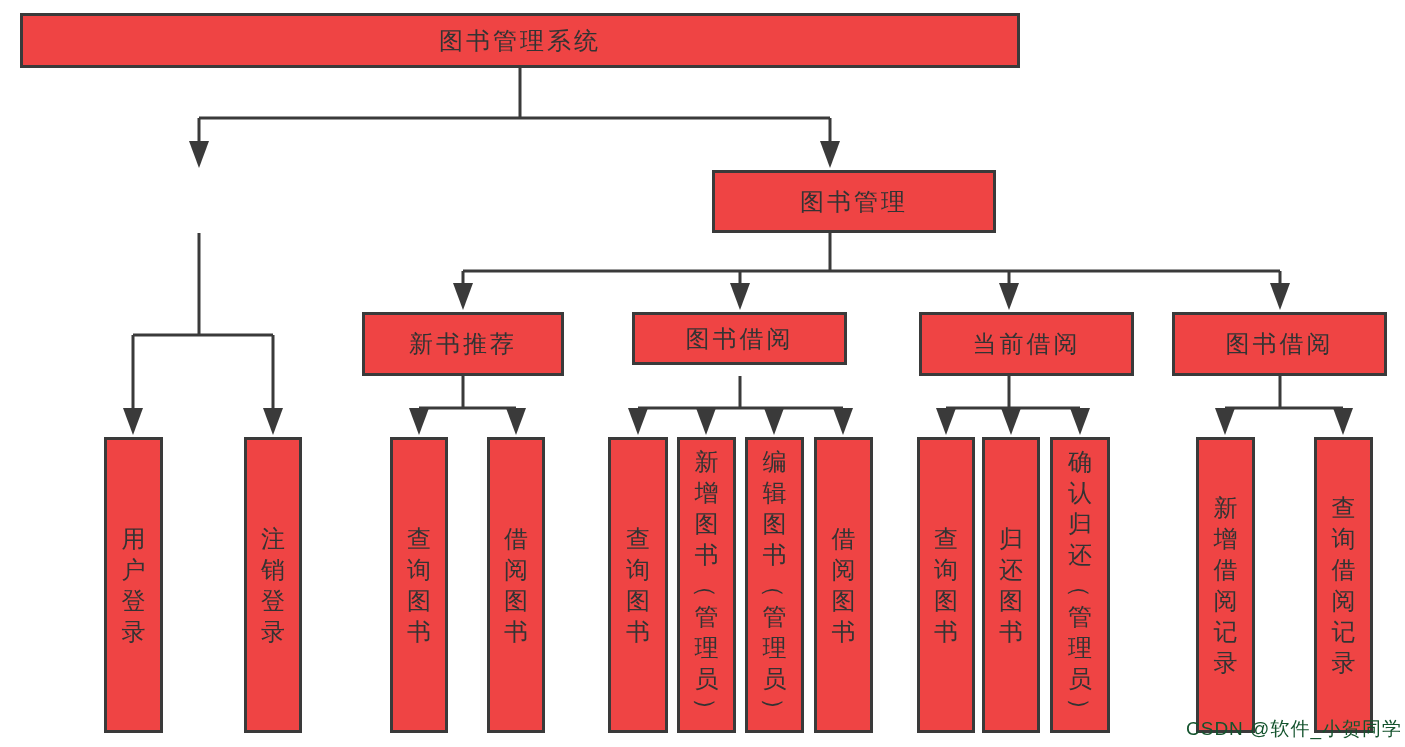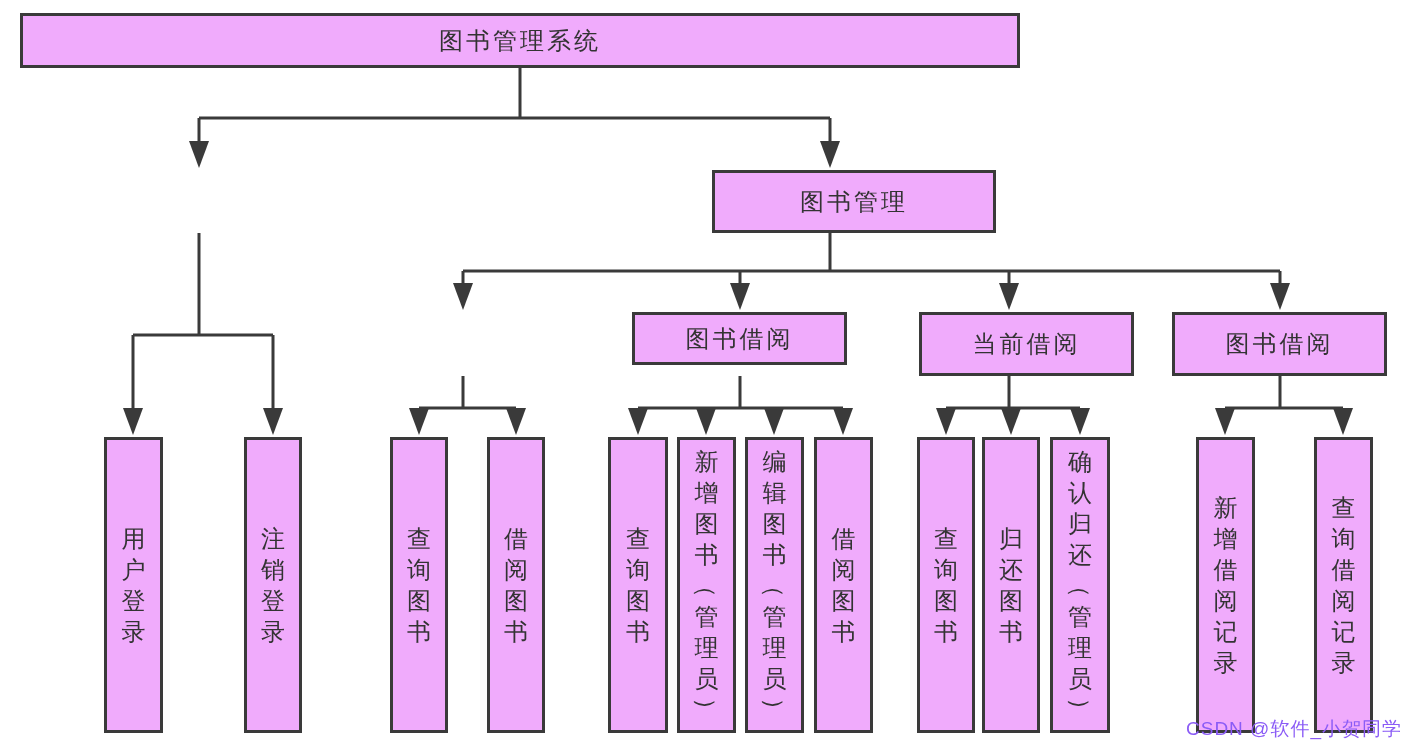--- a/index.html
+++ b/index.html
@@ -2,31 +2,31 @@
 <html><head>
 <meta charset="utf-8">
 <style>
   html,body{margin:0;padding:0;background:#fff;}
   .canvas{
     position:relative;width:1405px;height:747px;background:#ffffff;
     font-family:"Liberation Sans","DejaVu Sans",sans-serif;overflow:hidden;
   }
   .connectors{position:absolute;left:0;top:0;width:1405px;height:747px;}
   .box{
-    position:absolute;box-sizing:border-box;border:3px solid #3a3a3a;background:#f0abfc;
+    position:absolute;box-sizing:border-box;border:3px solid #3a3a3a;background:#ef4444;
     display:flex;align-items:center;justify-content:center;color:#333333;
   }
   .hlabel{font-size:24px;letter-spacing:3px;white-space:nowrap;}
   .leaf{top:437px;height:296px;}
   .vtext{display:flex;flex-direction:column;align-items:center;justify-content:center;width:100%;}
   .vchar{display:block;height:31px;line-height:31px;font-size:24px;text-align:center;width:100%;}
   .vchar.rot{transform:rotate(90deg);}
   .watermark{
     position:absolute;left:1186px;top:716px;font-size:19px;letter-spacing:1px;
-    color:#8b5cf6;white-space:nowrap;z-index:5;
+    color:#14532d;white-space:nowrap;z-index:5;
   }
 </style>
 </head>
 <body>
 
 <div class="canvas">
 
   <svg class="connectors" viewBox="0 0 1405 747" xmlns="http://www.w3.org/2000/svg">
     <path fill="none" stroke="#3a3a3a" stroke-width="3" d="
       M520 68 V118 M199 118 H830 M199 118 V146 M830 118 V146
@@ -60,20 +60,23 @@
   </svg>
 
   <div class="box hlabel" style="left:20px;top:13px;width:1000px;height:55px">
     <span>图书管理系统</span>
   </div>
 
   <div class="box hlabel" style="left:712px;top:170px;width:284px;height:63px">
     <span>图书管理</span>
   </div>
 
+  <div class="box hlabel" style="left:362px;top:312px;width:202px;height:64px">
+    <span>新书推荐</span>
+  </div>
   <div class="box hlabel" style="left:632px;top:312px;width:215px;height:53px">
     <span>图书借阅</span>
   </div>
   <div class="box hlabel" style="left:919px;top:312px;width:215px;height:64px">
     <span>当前借阅</span>
   </div>
   <div class="box hlabel" style="left:1172px;top:312px;width:215px;height:64px">
     <span>图书借阅</span>
   </div>
 

